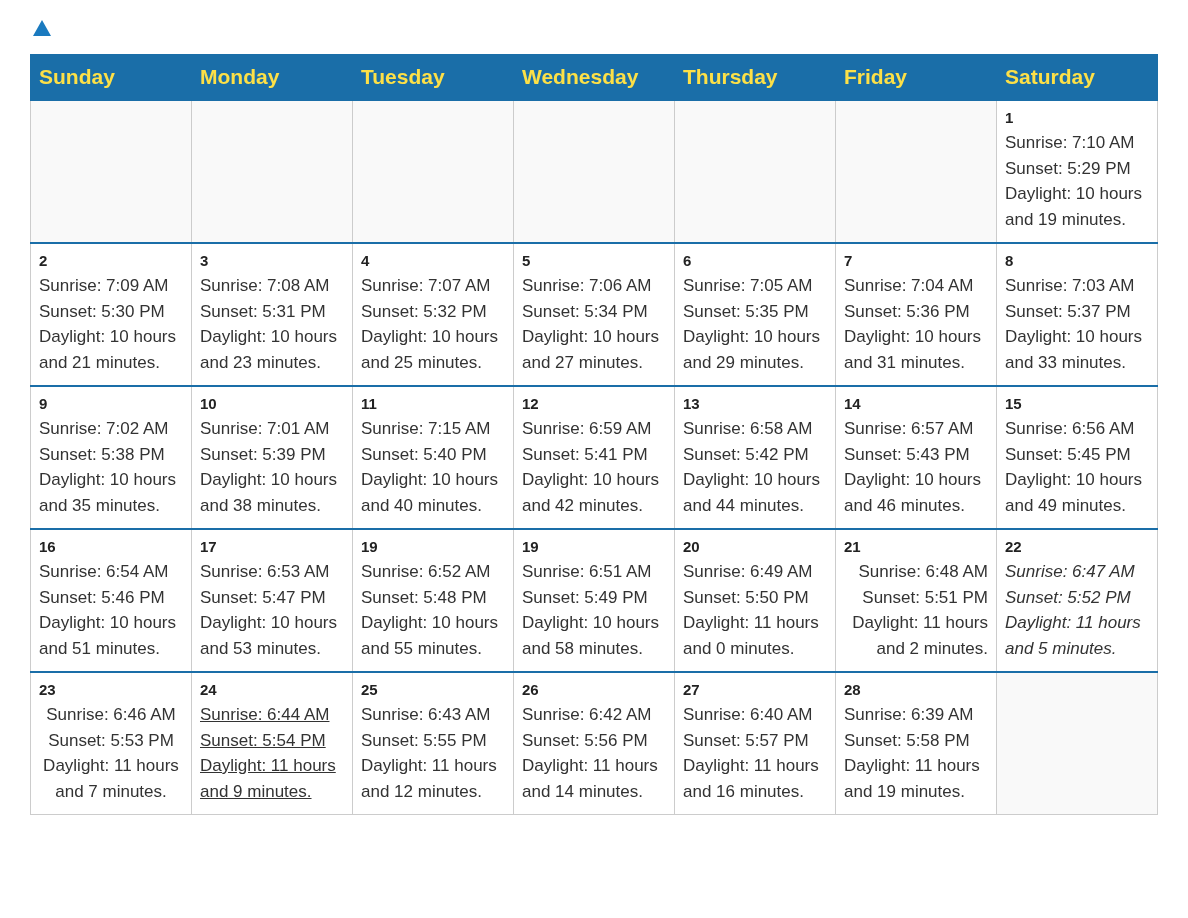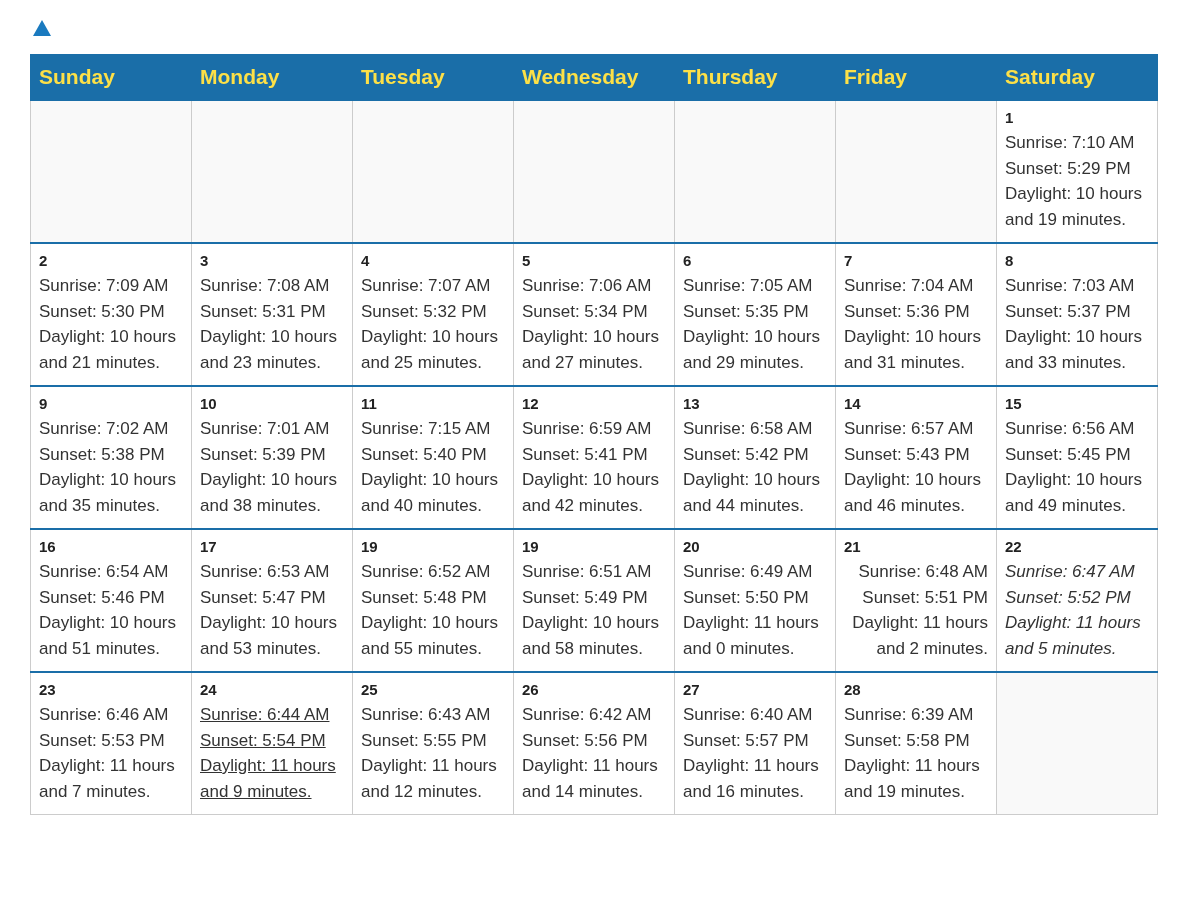--- a/index.html
+++ b/index.html
@@ -303,21 +303,21 @@
           <span class="day-number">22</span>
           <div class="day-info" style="white-space: pre-line; font-style: italic;">Sunrise: 6:47 AM
 Sunset: 5:52 PM
 Daylight: 11 hours
 and 5 minutes.</div>
         </td>
       </tr>
       <tr>
         <td>
           <span class="day-number">23</span>
-          <div class="day-info" style="white-space: pre-line;">Sunrise: 6:46 AM
+          <div class="day-info" style="white-space: pre-line; text-align: center;">Sunrise: 6:46 AM
 Sunset: 5:53 PM
 Daylight: 11 hours
 and 7 minutes.</div>
         </td>
         <td>
           <span class="day-number">24</span>
           <div class="day-info" style="white-space: pre-line; text-decoration: underline;">Sunrise: 6:44 AM
 Sunset: 5:54 PM
 Daylight: 11 hours
 and 9 minutes.</div>

